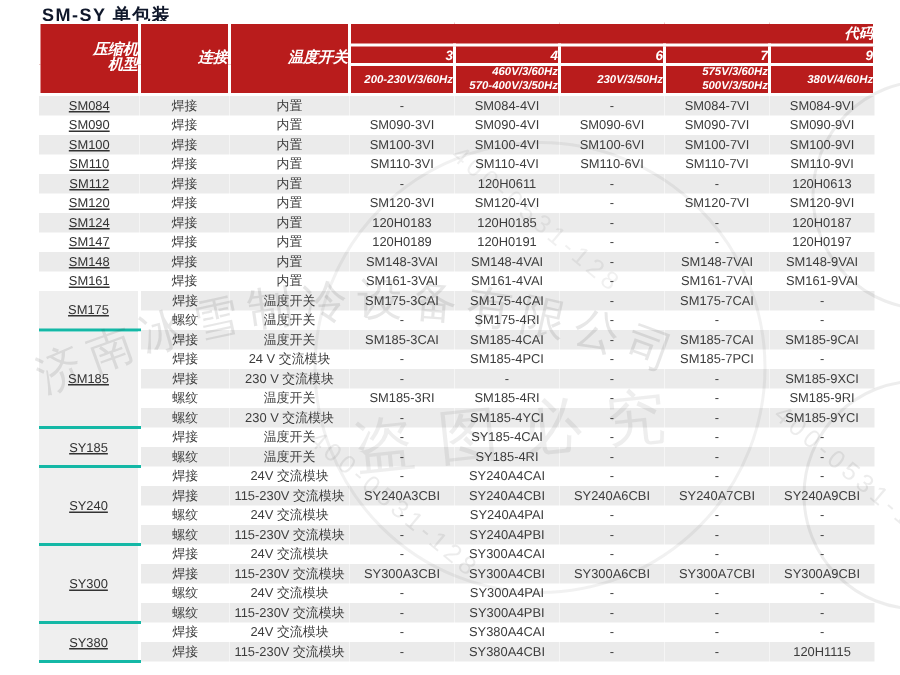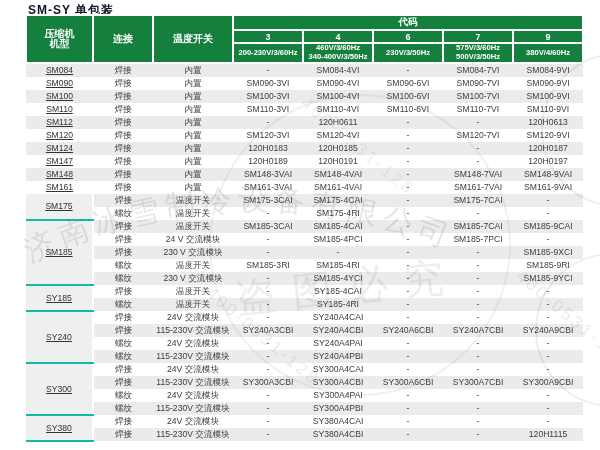--- a/index.html
+++ b/index.html
@@ -11,22 +11,22 @@
   }
   .page-title{
     position:absolute;left:28px;top:2px;
     font-size:12px;font-weight:bold;color:#0f172a;letter-spacing:1px;
   }
   table.spec{
     position:absolute;left:25px;top:14px;width:557px;
     border-collapse:collapse;table-layout:fixed;
   }
   thead th{
-    background:#15803d;color:#ffffff;font-weight:bold;
-    border:2px solid #ffffff;padding:0;text-align:center;vertical-align:middle;
+    background:#b91c1c;color:#ffffff;font-weight:bold;
+    border:2px solid #ffffff;padding:0;text-align:right;vertical-align:middle;font-style:italic;
   }
   th.left-head{font-size:10px;line-height:10px;white-space:pre-line;}
   th.code-group{height:12px;font-size:9.5px;}
   th.code-num{height:11px;font-size:9px;}
   th.volt{height:18px;font-size:7.6px;line-height:8.6px;white-space:pre-line;font-weight:bold;}
   tbody td{
     height:13px;padding:0;text-align:center;vertical-align:middle;
     font-size:8.6px;line-height:13px;color:#3d3d3d;white-space:nowrap;overflow:hidden;
   }
   tbody tr.odd{background:#ebebeb;}
@@ -69,21 +69,21 @@
     <tr id="code-num-row">
         <th class="code-num">3</th>
         <th class="code-num">4</th>
         <th class="code-num">6</th>
         <th class="code-num">7</th>
         <th class="code-num">9</th>
       </tr>
     <tr id="volt-row">
         <th class="volt">200-230V/3/60Hz</th>
         <th class="volt">460V/3/60Hz
-340-400V/3/50Hz</th>
+570-400V/3/50Hz</th>
         <th class="volt">230V/3/50Hz</th>
         <th class="volt">575V/3/60Hz
 500V/3/50Hz</th>
         <th class="volt">380V/4/60Hz</th>
       </tr>
   </thead>
   <tbody id="tbody">
       <tr class="odd">
         <td rowspan="1" class="model">SM084</td>
         <td>焊接</td>

